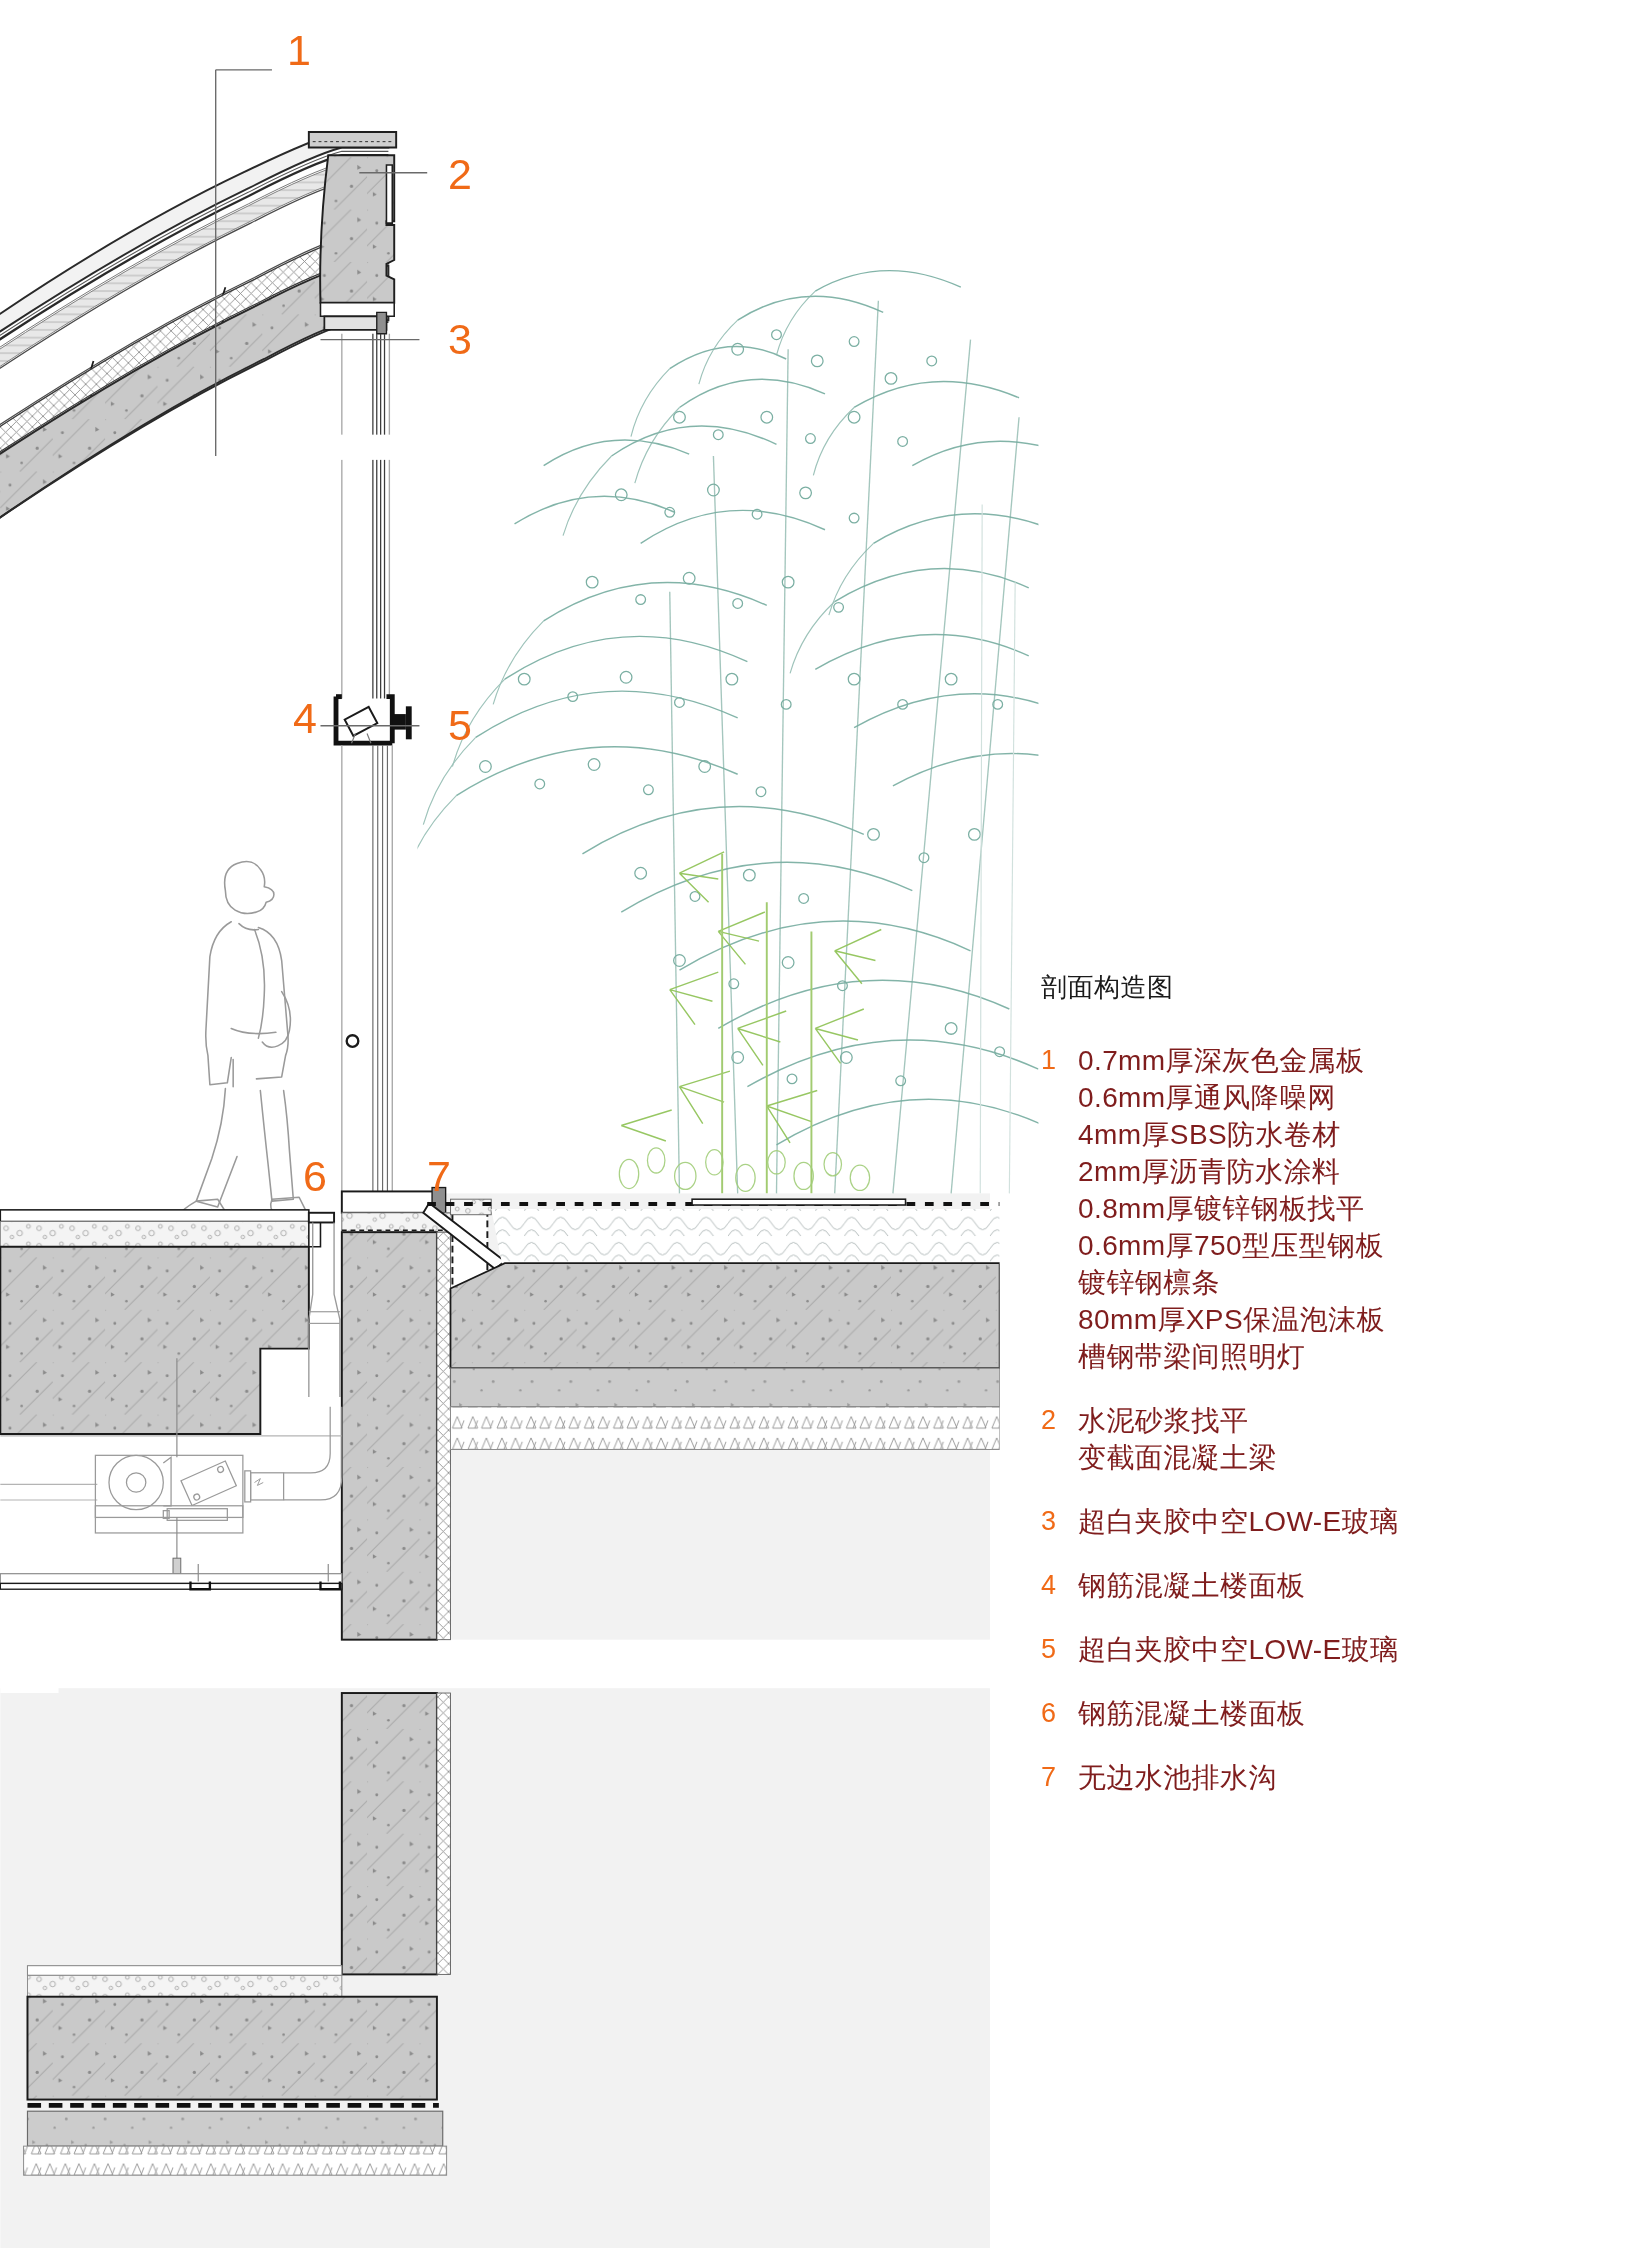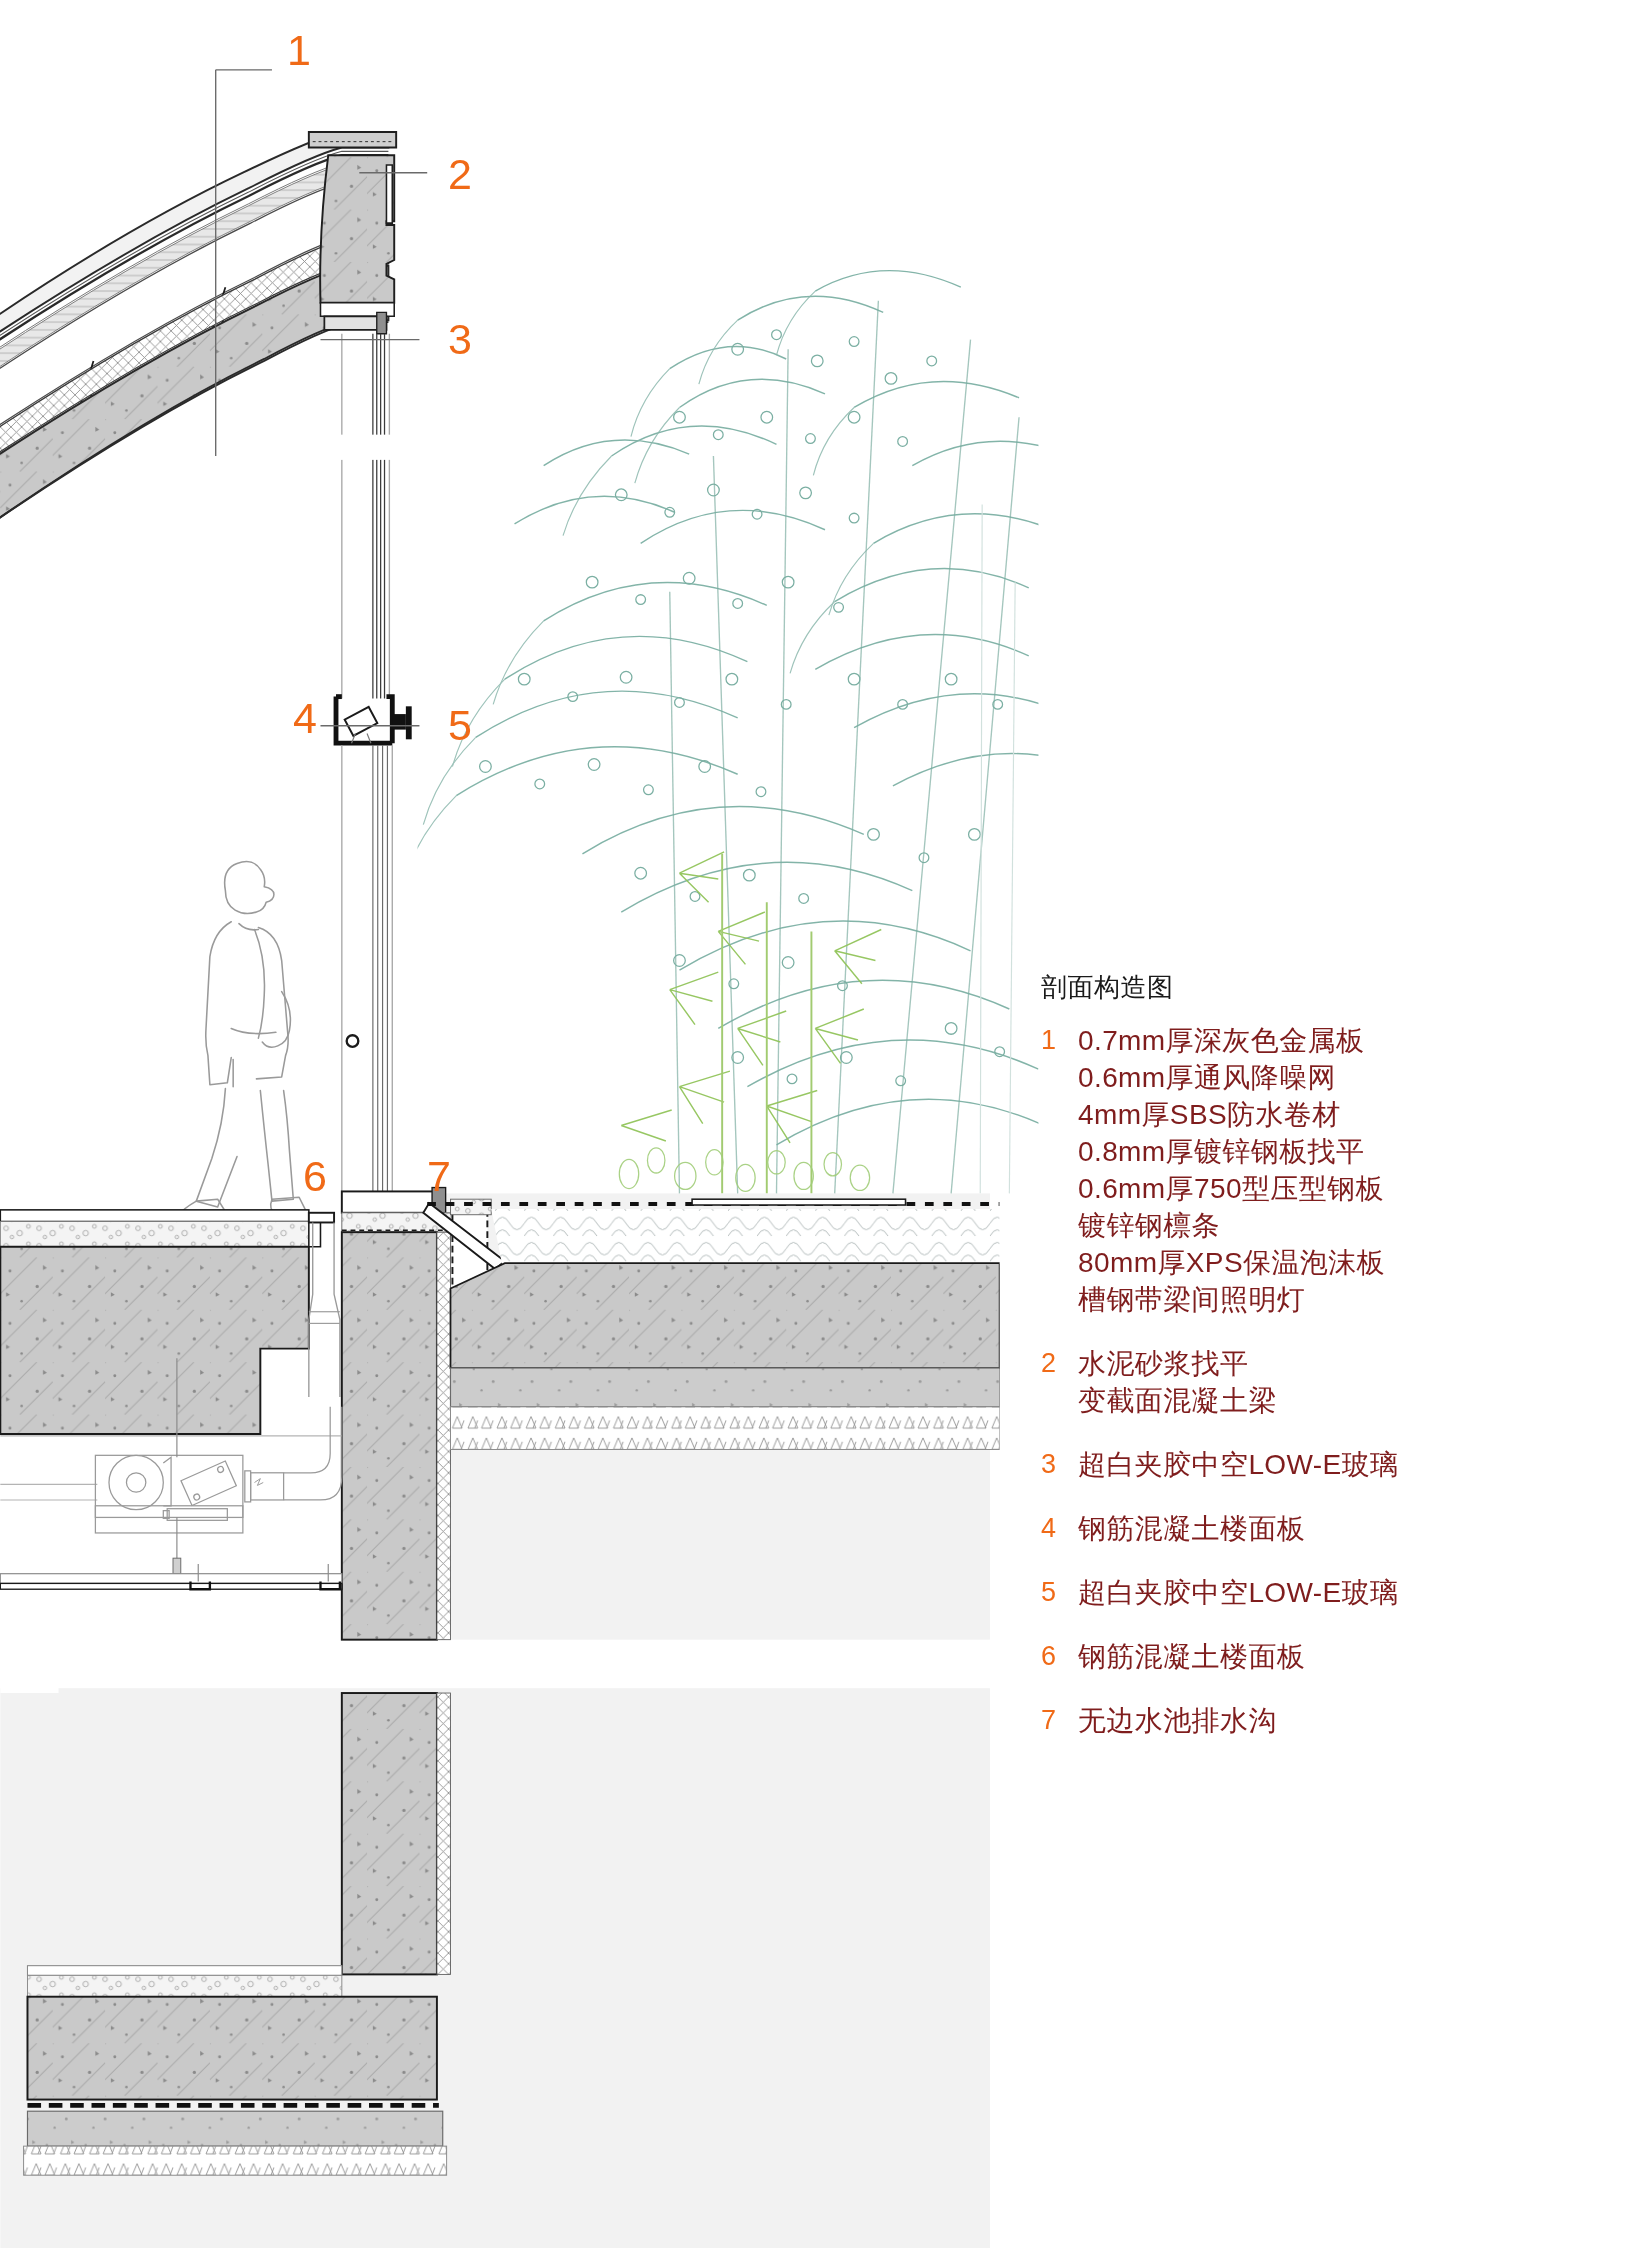--- a/index.html
+++ b/index.html
@@ -34,21 +34,21 @@
   
   #legend{
     position:absolute;
     left:1041px;
     top:970px;
     width:543px;
   }
   #legend-title{
     font-size:26px;
     color:#1a1a1a;
-    margin:0 0 17px 0;
+    margin:0 0 37px 0;
     letter-spacing:0.5px;
   }
   .legend-item{
     display:flex;
     align-items:flex-start;
     margin-bottom:27px;
   }
   .legend-num{
     color:#F06A17;
     font-size:27px;
@@ -551,20 +551,21 @@
 
   <div id="legend">
     <div id="legend-title">剖面构造图</div>
     <div id="legend-list">
         <div class="legend-item">
           <div class="legend-num">1</div>
           <div class="legend-lines">
             <div class="legend-line">0.7mm厚深灰色金属板</div>
             <div class="legend-line">0.6mm厚通风降噪网</div>
             <div class="legend-line">4mm厚SBS防水卷材</div>
+            <div class="legend-line">2mm厚沥青防水涂料</div>
             <div class="legend-line">0.8mm厚镀锌钢板找平</div>
             <div class="legend-line">0.6mm厚750型压型钢板</div>
             <div class="legend-line">镀锌钢檩条</div>
             <div class="legend-line">80mm厚XPS保温泡沫板</div>
             <div class="legend-line">槽钢带梁间照明灯</div>
           </div>
         </div>
         <div class="legend-item">
           <div class="legend-num">2</div>
           <div class="legend-lines">

